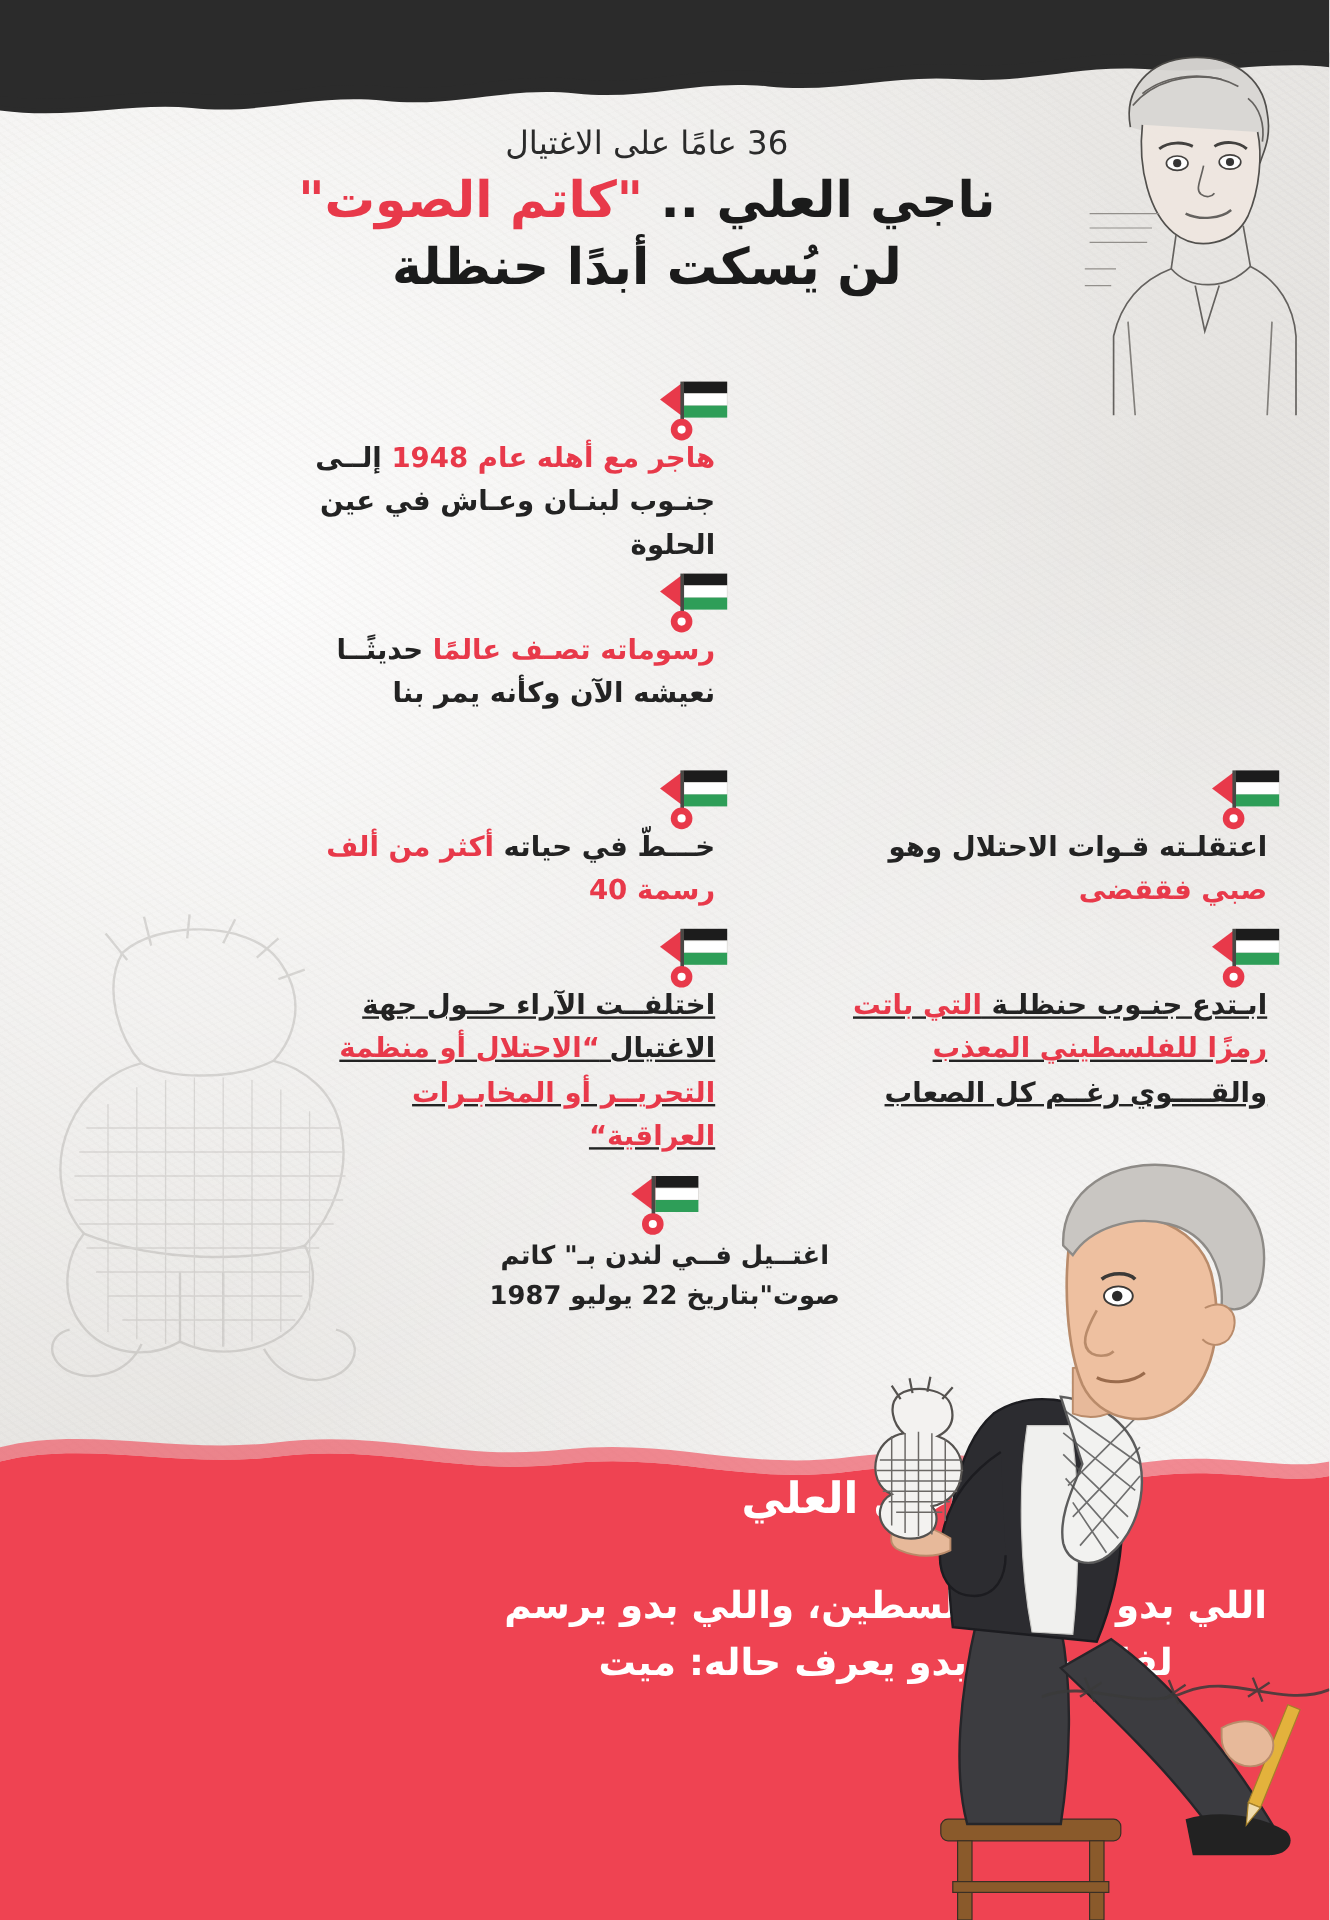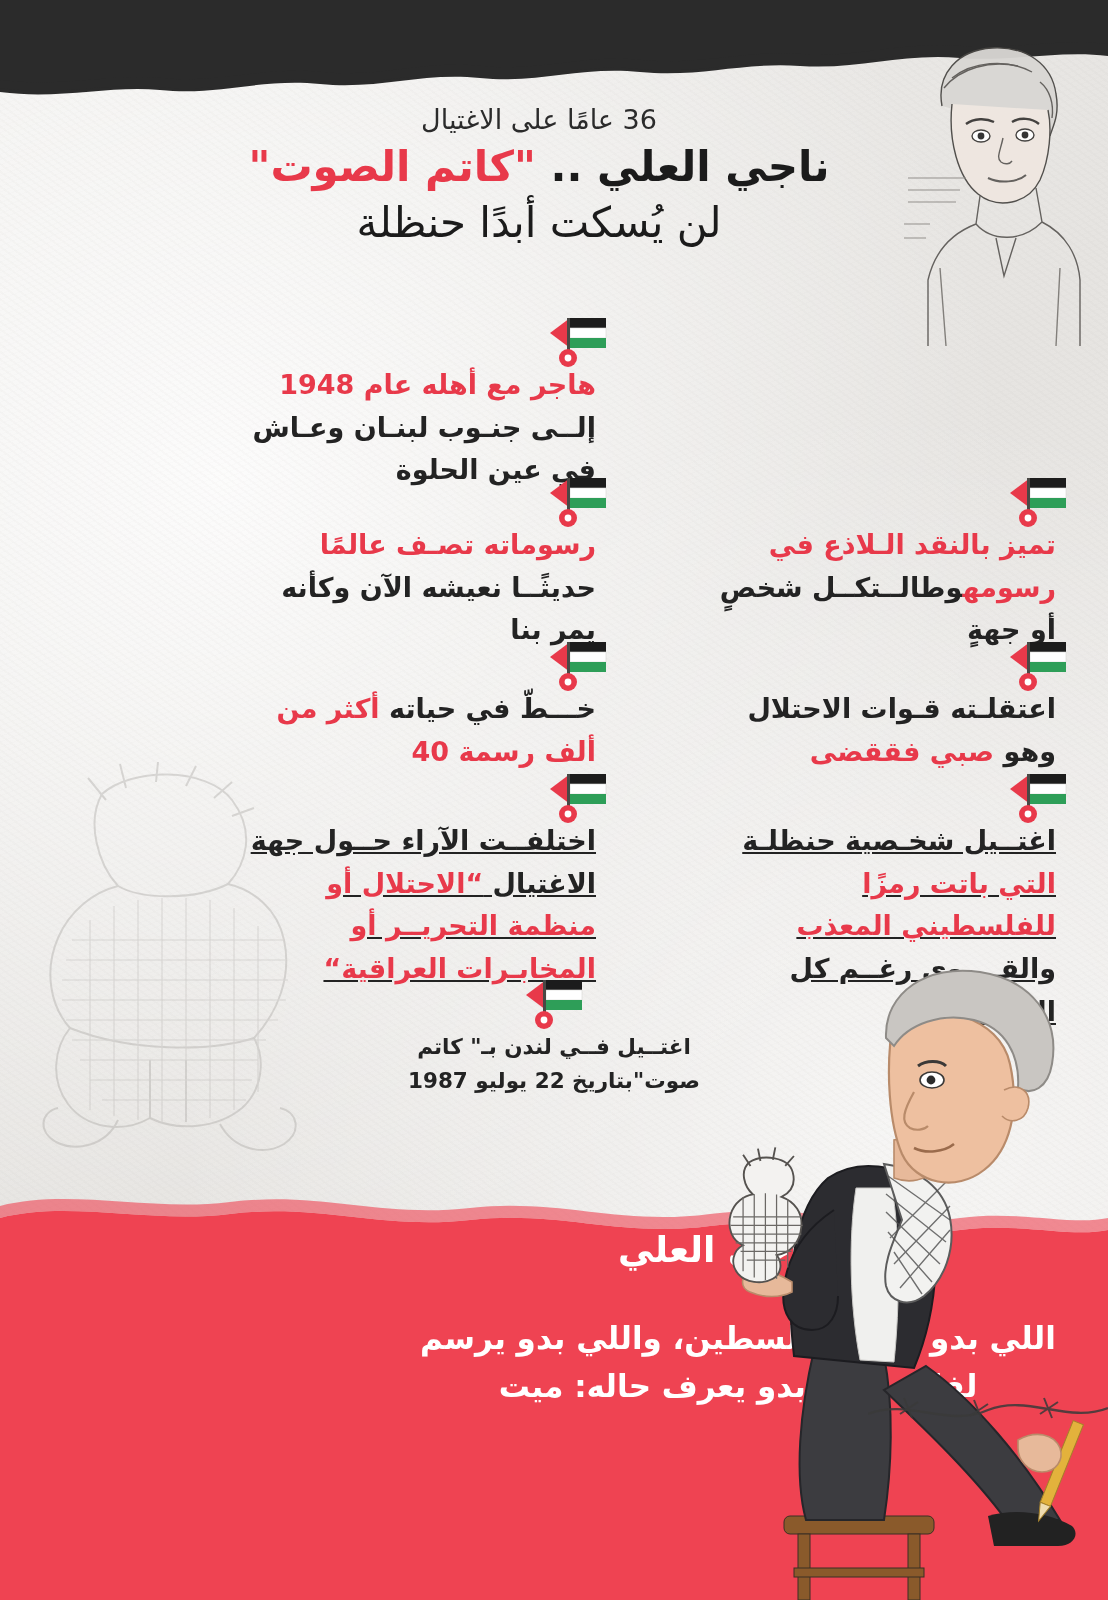--- a/index.html
+++ b/index.html
@@ -62,21 +62,21 @@
   }
   .header .title1 {
     font-size: 42px;
     font-weight: bold;
     color: #1b1b1b;
     line-height: 1.25;
   }
   .header .title1 .accent { color: #e8394a; }
   .header .title2 {
     font-size: 42px;
-    font-weight: normal;
+    font-weight: bold;
     color: #1b1b1b;
     line-height: 1.3;
     margin-top: 2px;
   }
 
   
   .portrait-top {
     position: absolute;
     top: 28px; right: 18px;
     width: 190px; height: 320px;
@@ -96,21 +96,21 @@
     position: absolute;
     top: 330px;
     right: 40px;
     width: 1028px;
     height: 790px;
   }
   .fact {
     position: absolute;
     width: 360px;
     text-align: right;
-    font-size: 27px;
+    font-size: 23px;
     line-height: 1.58;
     color: #232323;
     font-weight: bold;
   }
   .fact .red { color: #e8394a; }
   .fact .body { padding-right: 4px; }
   .flagpin {
     position: absolute;
     top: -48px;
     right: -8px;
@@ -278,34 +278,20 @@
         <path d="M24,2 L4,17 L24,32 Z" fill="#e8394a"></path>
         <rect x="21" y="2" width="3" height="38" fill="#4a4845"></rect>
         <circle cx="22" cy="42" r="9" fill="#e8394a"></circle>
         <circle cx="22" cy="42" r="3.4" fill="#ffffff"></circle>
       </svg>
       <div class="body">
         <span class="red">هاجر مع أهله عام 1948</span><span> إلــى جنـوب لبنـان وعـاش في عين الحلوة</span>
       </div>
     </div>
 
-    <div class="fact col-r row-2">
-      <svg class="flagpin" viewBox="0 0 62 52" aria-hidden="true">
-        <rect x="24" y="2" width="36" height="10" fill="#1c1c1c"></rect>
-        <rect x="24" y="12" width="36" height="10" fill="#ffffff" stroke="#d8d6d3" stroke-width="0.6"></rect>
-        <rect x="24" y="22" width="36" height="10" fill="#2e9e58"></rect>
-        <path d="M24,2 L4,17 L24,32 Z" fill="#e8394a"></path>
-        <rect x="21" y="2" width="3" height="38" fill="#4a4845"></rect>
-        <circle cx="22" cy="42" r="9" fill="#e8394a"></circle>
-        <circle cx="22" cy="42" r="3.4" fill="#ffffff"></circle>
-      </svg>
-      <div class="body">
-        <span class="red">تميز بالنقد الـلاذع في رسومه</span><span>وطالــتكــل شخصٍ أو جهةٍ</span>
-      </div>
-    </div>
 
     <div class="fact col-l row-2">
       <svg class="flagpin" viewBox="0 0 62 52" aria-hidden="true">
         <rect x="24" y="2" width="36" height="10" fill="#1c1c1c"></rect>
         <rect x="24" y="12" width="36" height="10" fill="#ffffff" stroke="#d8d6d3" stroke-width="0.6"></rect>
         <rect x="24" y="22" width="36" height="10" fill="#2e9e58"></rect>
         <path d="M24,2 L4,17 L24,32 Z" fill="#e8394a"></path>
         <rect x="21" y="2" width="3" height="38" fill="#4a4845"></rect>
         <circle cx="22" cy="42" r="9" fill="#e8394a"></circle>
         <circle cx="22" cy="42" r="3.4" fill="#ffffff"></circle>
@@ -349,21 +335,21 @@
       <svg class="flagpin" viewBox="0 0 62 52" aria-hidden="true">
         <rect x="24" y="2" width="36" height="10" fill="#1c1c1c"></rect>
         <rect x="24" y="12" width="36" height="10" fill="#ffffff" stroke="#d8d6d3" stroke-width="0.6"></rect>
         <rect x="24" y="22" width="36" height="10" fill="#2e9e58"></rect>
         <path d="M24,2 L4,17 L24,32 Z" fill="#e8394a"></path>
         <rect x="21" y="2" width="3" height="38" fill="#4a4845"></rect>
         <circle cx="22" cy="42" r="9" fill="#e8394a"></circle>
         <circle cx="22" cy="42" r="3.4" fill="#ffffff"></circle>
       </svg>
       <div class="body">
-        <span>اغتــيل شخـصية حنظلـة </span><span class="red">التي باتت رمزًا للفلسطيني المعذب</span><span> والقــــوي رغــم كل الصعاب</span>
+        <span>ابـتدع جنـوب حنظلـة </span><span class="red">التي باتت رمزًا للفلسطيني المعذب</span><span> والقــــوي رغــم كل الصعاب</span>
       </div>
     </div>
 
     <div class="fact col-l row-4">
       <svg class="flagpin" viewBox="0 0 62 52" aria-hidden="true">
         <rect x="24" y="2" width="36" height="10" fill="#1c1c1c"></rect>
         <rect x="24" y="12" width="36" height="10" fill="#ffffff" stroke="#d8d6d3" stroke-width="0.6"></rect>
         <rect x="24" y="22" width="36" height="10" fill="#2e9e58"></rect>
         <path d="M24,2 L4,17 L24,32 Z" fill="#e8394a"></path>
         <rect x="21" y="2" width="3" height="38" fill="#4a4845"></rect>

